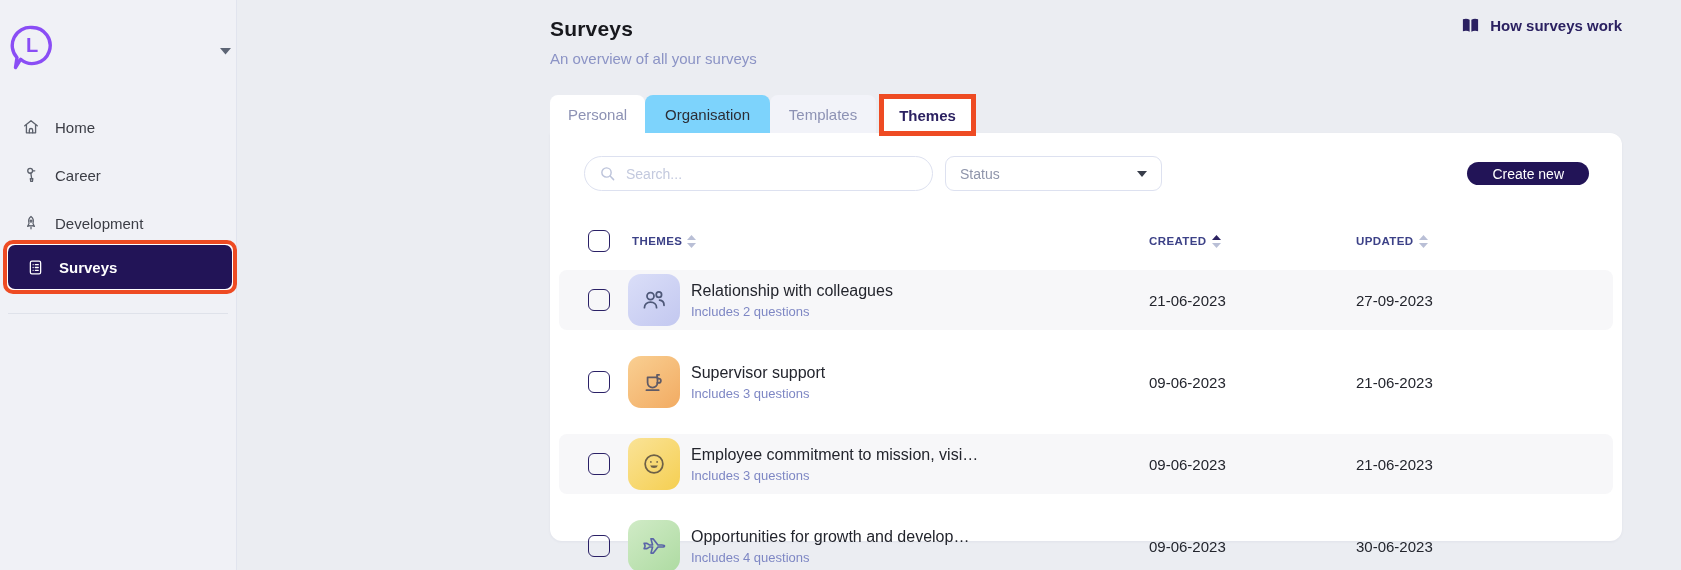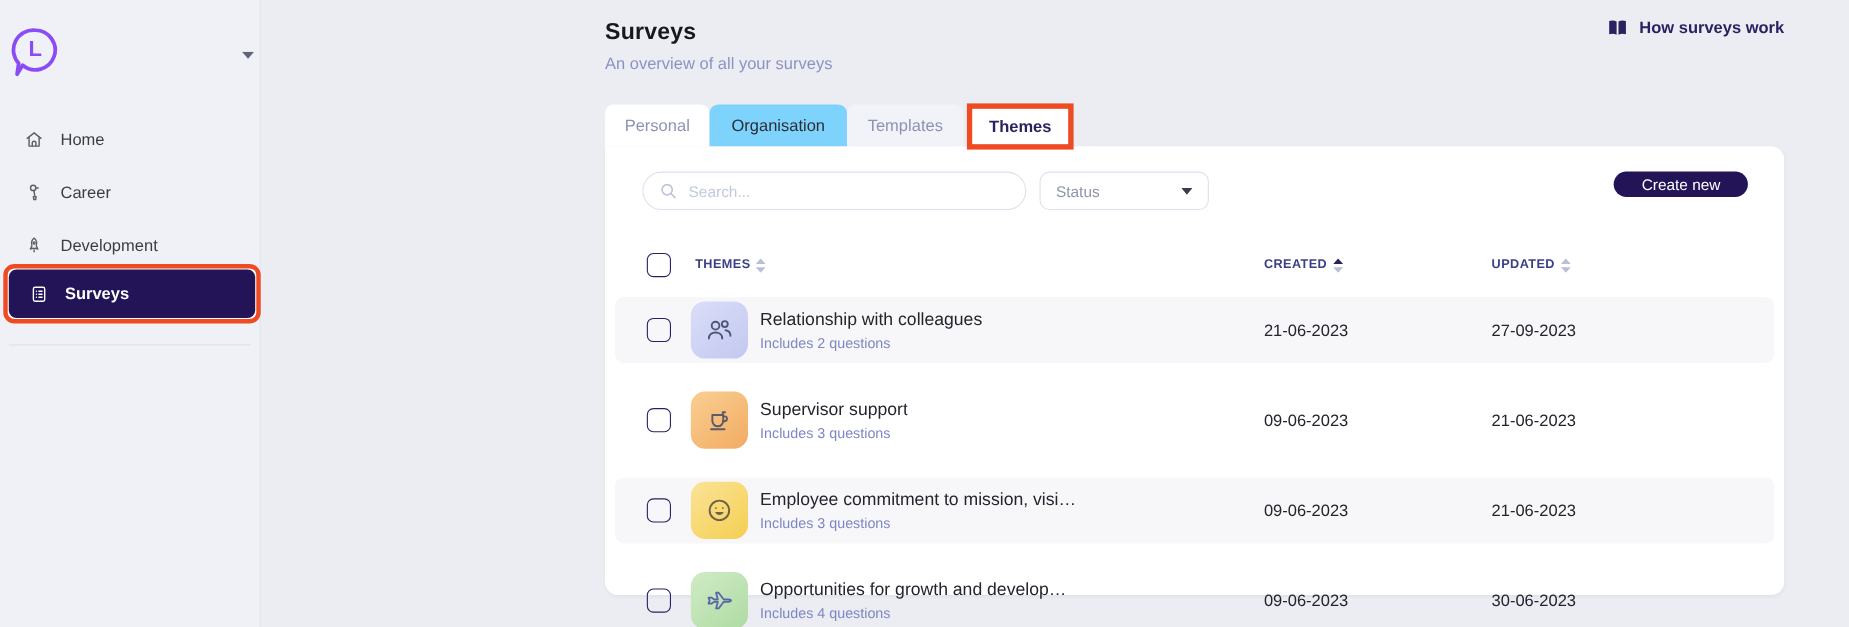--- a/index.html
+++ b/index.html
@@ -33,25 +33,25 @@
 
   .tabs{display:flex;margin-top:28px;height:38px;align-items:stretch;position:relative;z-index:2;}
   .tab{display:flex;align-items:center;justify-content:center;font-size:15px;cursor:pointer;border-radius:8px 8px 0 0;}
   .tab.personal{width:95px;background:#fff;color:var(--tab-muted);}
   .tab.organisation{width:125px;background:#7dd3fc;color:#2c2e36;}
   .tab.templates{width:106px;background:#f2f3f9;color:var(--tab-muted);}
   .annot-tab{margin-left:3px;margin-top:-1px;width:97px;height:42px;border:5px solid var(--accent);background:#fff;display:flex;align-items:center;justify-content:center;}
   .tab.themes{width:100%;height:100%;color:var(--navy);font-weight:700;background:#fff;border-radius:0;}
 
   .card{position:relative;width:1072px;height:408px;background:var(--card-bg);border-radius:0 12px 12px 12px;box-shadow:0 1px 3px rgba(40,40,90,.05);}
-  .toolbar{display:flex;padding:23px 33px 0 34px;}
+  .toolbar{display:flex;align-items:center;padding:23px 33px 0 34px;}
   .search-box{display:flex;align-items:center;gap:9px;width:349px;height:35px;padding-left:14px;border:1px solid var(--input-border);border-radius:18px;background:#fff;}
   .search-box input{flex:1;border:none;outline:none;font-size:14px;font-family:inherit;color:#33363f;background:transparent;padding-right:14px;}
   .search-box input::placeholder{color:var(--placeholder);}
-  .status-select{margin-left:12px;display:flex;align-items:center;width:154px;height:35px;padding:0 14px;border:1px solid var(--input-border);border-radius:9px;font-size:14px;color:#8f95ab;cursor:pointer;background:#fff;}
+  .status-select{margin-left:12px;display:flex;align-items:center;width:217px;height:35px;padding:0 14px;border:1px solid var(--input-border);border-radius:9px;font-size:14px;color:#8f95ab;cursor:pointer;background:#fff;}
   .status-select svg{margin-left:auto;}
   .create-btn{margin-left:auto;height:23px;padding:0 25px;border:none;border-radius:17px;background:var(--pill-navy);color:#fff;font-size:14px;font-family:inherit;cursor:pointer;}
 
   .thead{display:grid;grid-template-columns:40px 521px 207px 1fr;align-items:center;margin:38px 9px 0;padding-left:29px;height:24px;}
   .hcell{display:flex;align-items:center;gap:5px;font-size:11.5px;font-weight:700;color:#3c4187;letter-spacing:.4px;cursor:pointer;}
   .hcell.first{margin-left:4px;}
   .sort .tri{fill:#b9bfd6;}
   .sort.asc .tri-up{fill:var(--navy);}
 
   .rows{display:flex;flex-direction:column;gap:22px;margin:17px 9px 0;}

